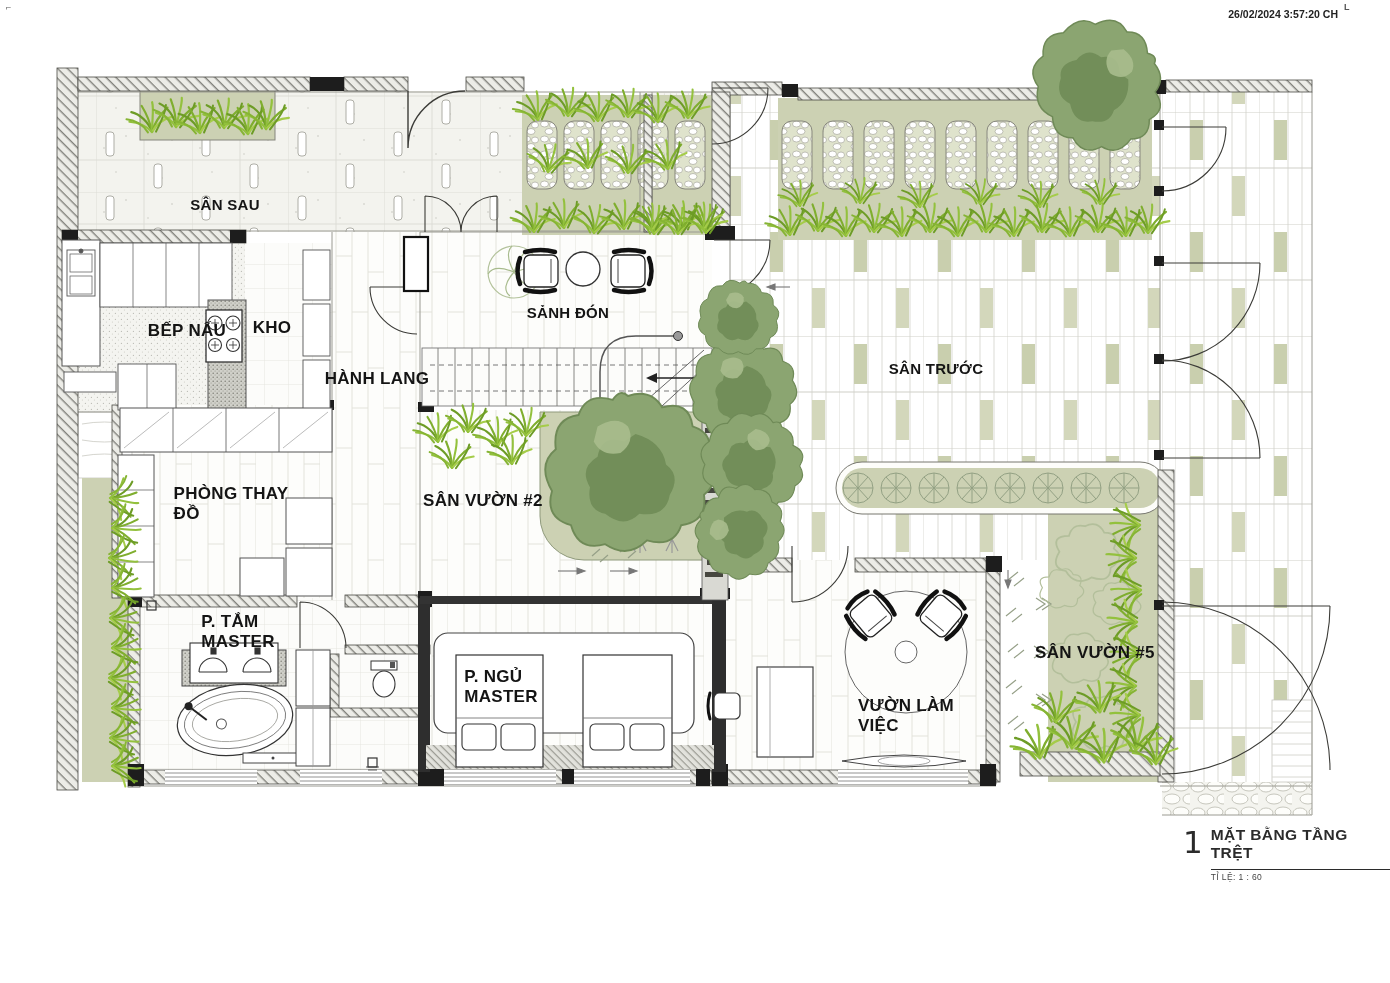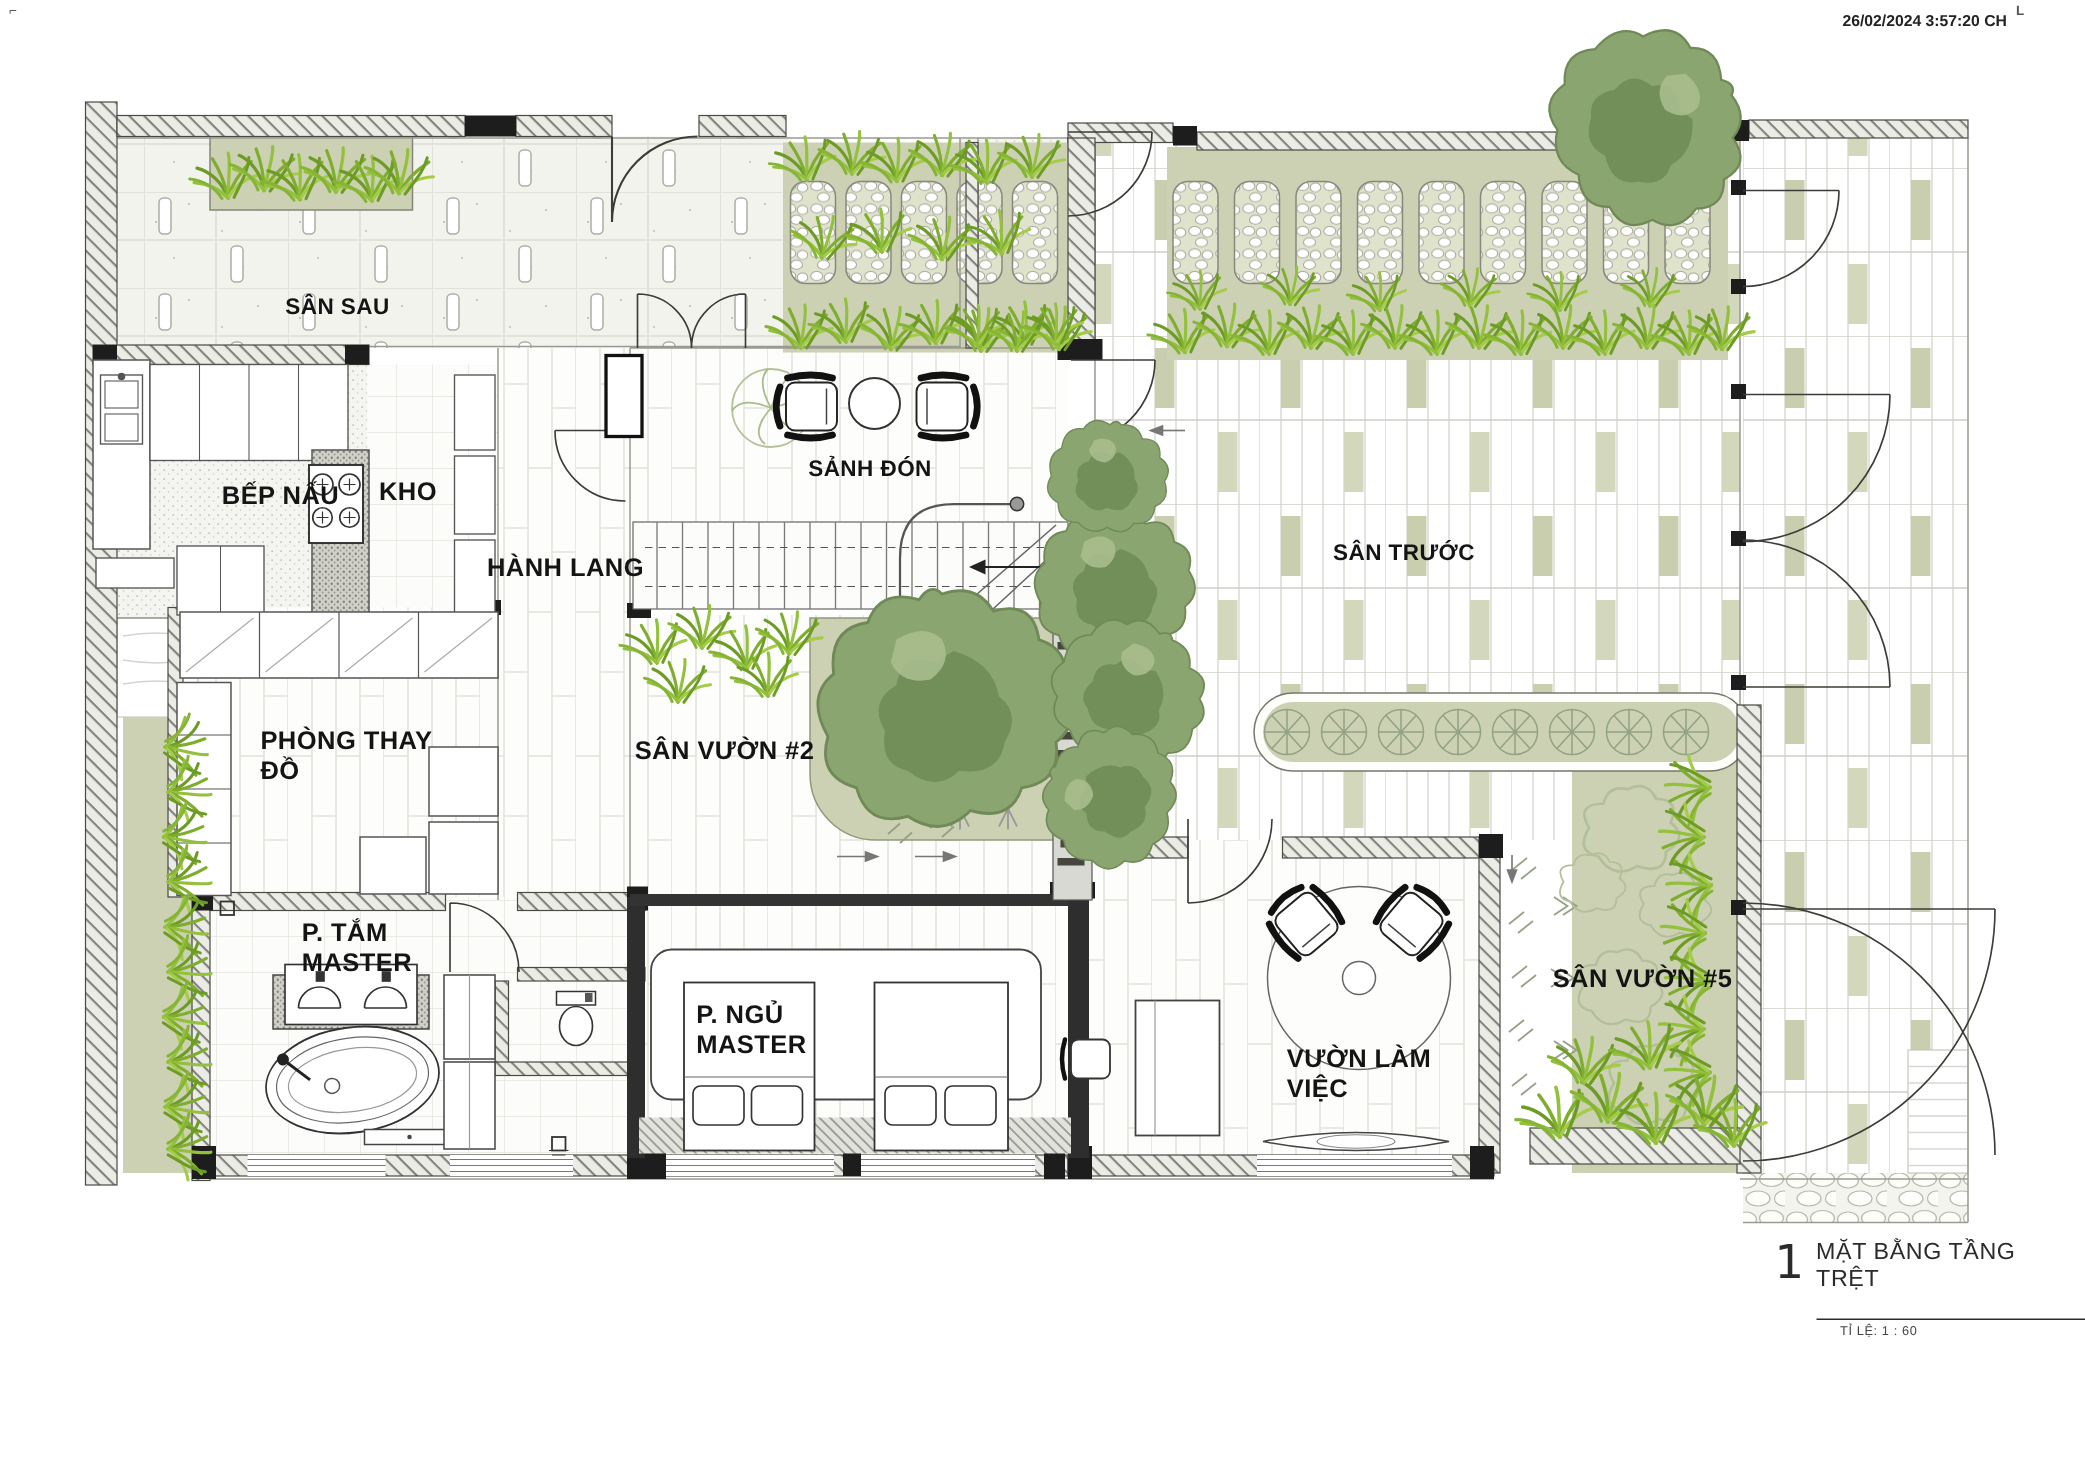--- a/index.html
+++ b/index.html
@@ -7,22 +7,22 @@
   .sheet{position:relative;width:1390px;height:983px;background:#fff;}
   .plan-svg{position:absolute;left:0;top:0;}
   .lbl{position:absolute;transform:translate(-50%,-50%);font-size:15px;font-weight:700;
     color:#141414;letter-spacing:.3px;white-space:nowrap;line-height:20px;}
   .lbl.small{font-size:17px;}
   .stamp{position:absolute;top:8px;right:52px;font-size:10.5px;font-weight:700;color:#222;margin-left:45px;}
   .corner{position:absolute;font-size:9px;color:#555;font-weight:700;}
   .titleblock{position:absolute;left:1183px;top:826px;display:flex;align-items:flex-start;gap:8px;color:#2b2b2b;}
   .titleblock .num{font-size:31px;font-weight:400;line-height:32px;font-family:"DejaVu Sans",sans-serif;}
   .titleblock .tcol{display:flex;flex-direction:column;}
-  .titleblock .ttl{font-size:15.5px;font-weight:400;letter-spacing:.4px;border-bottom:1.6px solid #2b2b2b;padding-bottom:17px;}
-  .titleblock .scl{font-size:8.5px;letter-spacing:.4px;margin-top:2px;color:#444;margin-left:16px;}
+  .titleblock .ttl{font-size:15.5px;font-weight:700;letter-spacing:.4px;border-bottom:1.6px solid #2b2b2b;padding-bottom:7px;}
+  .titleblock .scl{font-size:8.5px;letter-spacing:.4px;margin-top:2px;color:#444;}
 </style>
 </head>
 <body>
 
 <div class="sheet">
 
 <svg class="plan-svg" width="1390" height="983" viewBox="0 0 1390 983">
 <defs>
   <pattern id="hatch" width="7" height="7" patternUnits="userSpaceOnUse" patternTransform="rotate(45)">
     <rect width="7" height="7" fill="#ecece7"></rect>
@@ -532,21 +532,21 @@
 </svg>
 
 <div class="corner" style="left:6px;top:2px">⌐</div>
 <div class="corner" style="left:1344px;top:2px">L</div>
 <div class="stamp">26/02/2024 3:57:20 CH</div>
 
 <div class="lbl" style="left:225px;top:205px">SÂN SAU</div>
 <div class="lbl small" style="left:187px;top:331px">BẾP NẤU</div>
 <div class="lbl small" style="left:272px;top:328px">KHO</div>
 <div class="lbl small" style="left:377px;top:379px">HÀNH LANG</div>
-<div class="lbl" style="left:580px;top:313px">SẢNH ĐÓN</div>
+<div class="lbl" style="left:568px;top:313px">SẢNH ĐÓN</div>
 <div class="lbl" style="left:936px;top:369px">SÂN TRƯỚC</div>
 <div class="lbl small" style="left:231px;top:504px">
   <div>PHÒNG THAY</div>
   <div>ĐỒ</div>
 </div>
 <div class="lbl small" style="left:483px;top:501px">SÂN VƯỜN #2</div>
 <div class="lbl small" style="left:238px;top:632px">
   <div>P. TẮM</div>
   <div>MASTER</div>
 </div>

